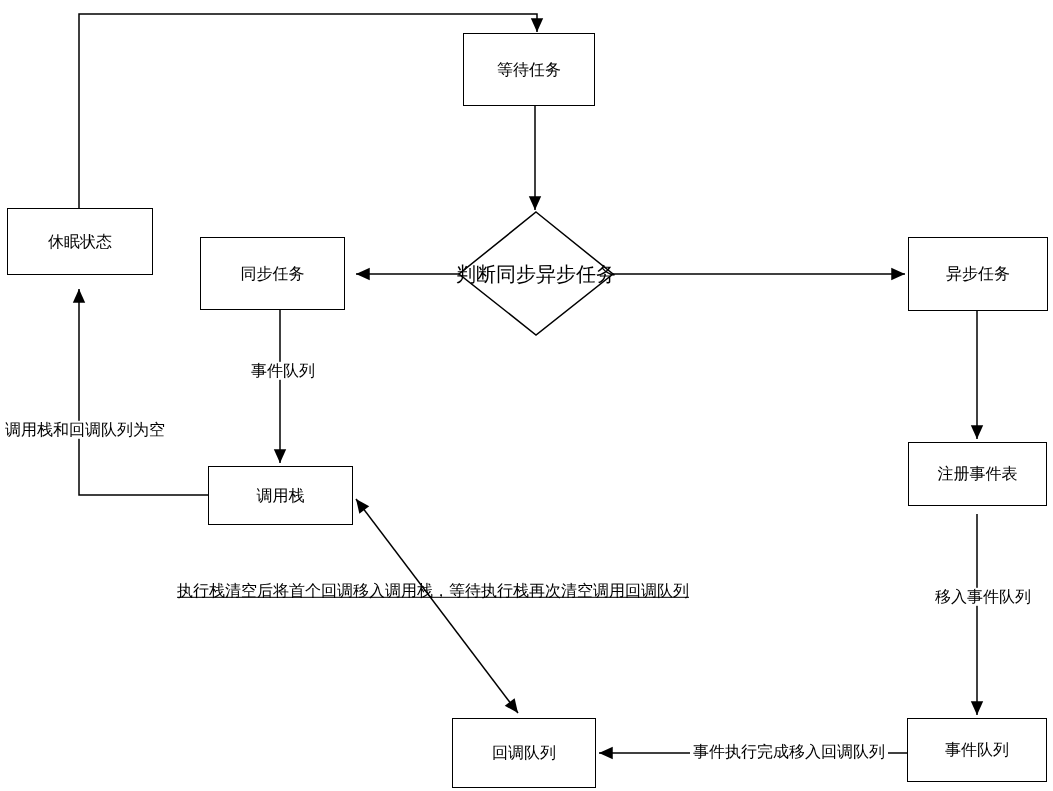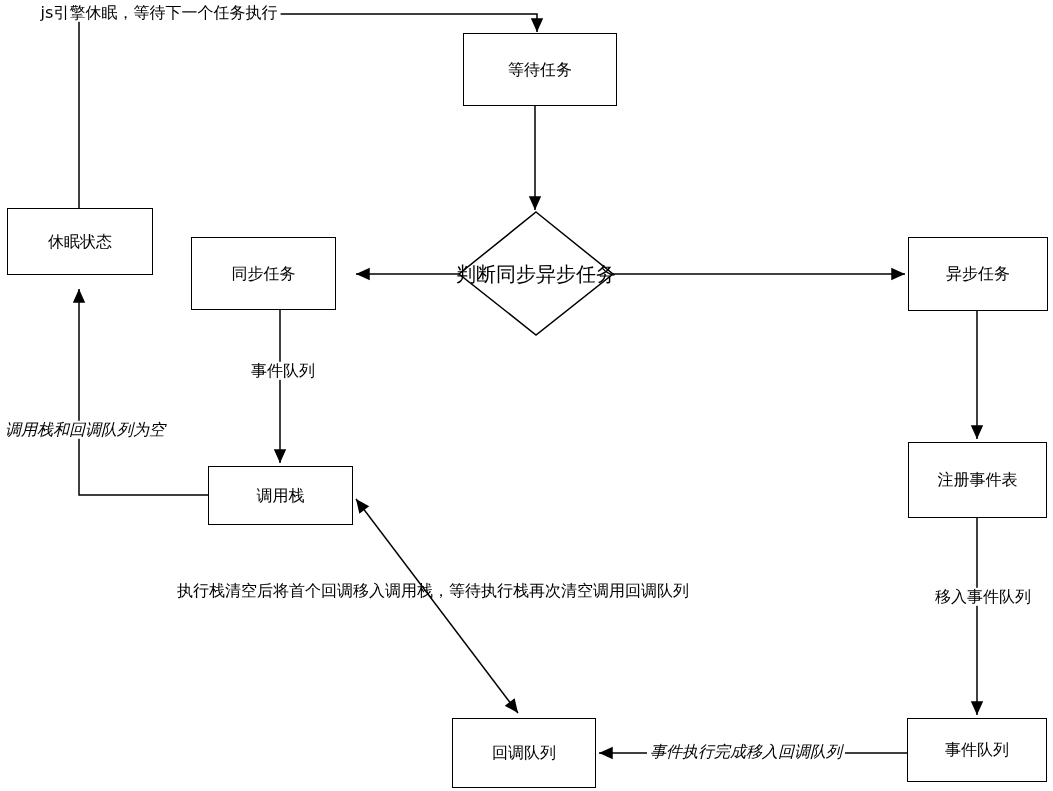--- a/index.html
+++ b/index.html
@@ -43,20 +43,21 @@
     font-size: 16px;
     line-height: 1.15;
     white-space: nowrap;
     background: #ffffff;
     padding: 0 3px;
     z-index: 3;
   }
   .elabel.transparent {
     background: transparent;
     padding: 0;
+    text-decoration: underline;
   }
   .dlabel {
     position: absolute;
     transform: translate(-50%, -50%);
     font-size: 20px;
     white-space: nowrap;
     z-index: 2;
   }
 </style>
 </head>
@@ -87,59 +88,58 @@
 
     <line x1="907" y1="753" x2="599" y2="753" stroke="#000000" stroke-width="1.5" marker-end="url(#arrow)"></line>
 
     <line x1="356" y1="499" x2="518" y2="713" stroke="#000000" stroke-width="1.5" marker-start="url(#arrow)" marker-end="url(#arrow)"></line>
 
     <polyline points="208,495 79,495 79,289" fill="none" stroke="#000000" stroke-width="1.5" marker-end="url(#arrow)"></polyline>
 
     <polygon points="536,212 613,274 536,335 459,274" fill="#ffffff" stroke="#000000" stroke-width="1.5"></polygon>
   </svg>
 
-  <div class="node" style="left:463px; top:33px; width:154px; height:73px;">
+  <div class="node" style="left:463px; top:33px; width:132px; height:73px;">
     <span>等待任务</span>
   </div>
 
   <div class="node" style="left:7px; top:208px; width:146px; height:67px;">
     <span>休眠状态</span>
   </div>
 
-  <div class="node" style="left:191px; top:237px; width:145px; height:73px;">
+  <div class="node" style="left:200px; top:237px; width:145px; height:73px;">
     <span>同步任务</span>
   </div>
 
   <div class="node" style="left:208px; top:466px; width:145px; height:59px;">
     <span>调用栈</span>
   </div>
 
   <div class="node" style="left:908px; top:237px; width:140px; height:74px;">
     <span>异步任务</span>
   </div>
 
-  <div class="node" style="left:908px; top:442px; width:139px; height:76px;">
+  <div class="node" style="left:908px; top:442px; width:139px; height:64px;">
     <span>注册事件表</span>
   </div>
 
   <div class="node" style="left:907px; top:718px; width:140px; height:64px;">
     <span>事件队列</span>
   </div>
 
   <div class="node" style="left:452px; top:718px; width:144px; height:70px;">
     <span>回调队列</span>
   </div>
 
   <div class="dlabel" style="left:536px; top:274px;">判断同步异步任务</div>
 
-  <div class="elabel" style="left:159px; top:13px;">js引擎休眠，等待下一个任务执行</div>
 
   <div class="elabel" style="left:283px; top:371px;">事件队列</div>
 
-  <div class="elabel" style="left:85px; top:430px;font-style:italic;">调用栈和回调队列为空</div>
+  <div class="elabel" style="left:85px; top:430px;">调用栈和回调队列为空</div>
 
   <div class="elabel" style="left:983px; top:597px;">移入事件队列</div>
 
-  <div class="elabel" style="left:746px; top:752px;font-style:italic;">事件执行完成移入回调队列</div>
+  <div class="elabel" style="left:789px; top:752px;">事件执行完成移入回调队列</div>
 
   <div class="elabel transparent" style="left:433px; top:591px;">执行栈清空后将首个回调移入调用栈，等待执行栈再次清空调用回调队列</div>
 
 </div>
 
 </body></html>

